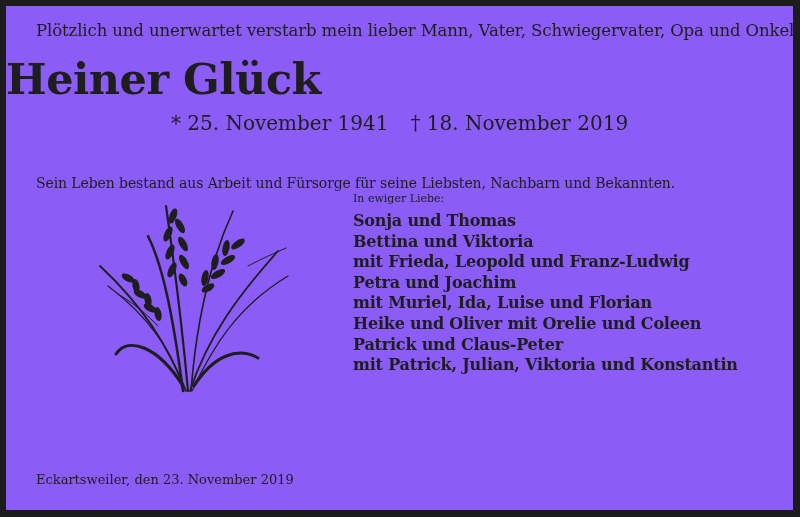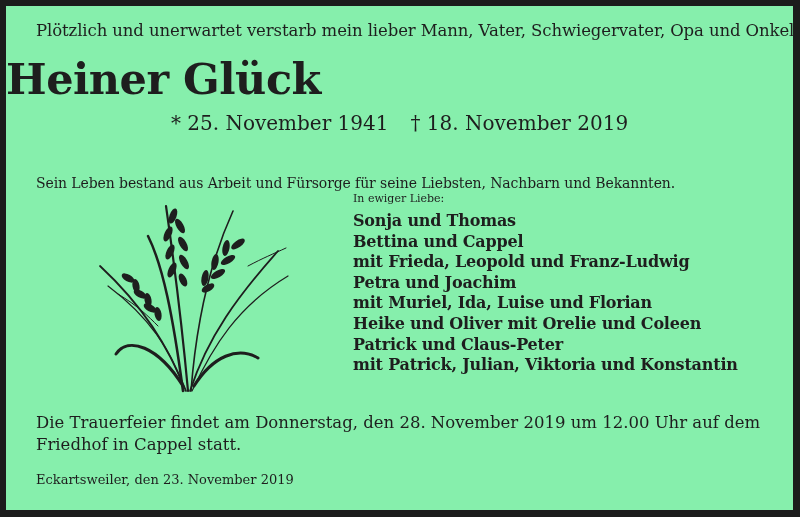--- a/index.html
+++ b/index.html
@@ -1,19 +1,19 @@
 <!DOCTYPE html>
 <html><head>
   <meta charset="utf-8">
   <style>
     html, body { margin: 0; padding: 0; background: #1c1c1c; }
     body { width: 800px; height: 517px; overflow: hidden; }
     .frame {
       position: absolute; left: 6px; top: 6px; width: 787px; height: 504px;
-      background: #86efac; color: #1e1e1e;
+      background: #8b5cf6; color: #1e1e1e;
       font-family: "DejaVu Serif", "Liberation Serif", serif;
     }
     .line { position: absolute; white-space: nowrap; }
     .intro { left: 30px; top: 15px; font-size: 16.5px; letter-spacing: -0.1px; }
     .name { left: 0; width: 787px; top: 48px; text-align: left; font-size: 43px; font-weight: bold; letter-spacing: -0.5px; }
     .dates { left: 0; width: 787px; top: 105px; text-align: center; font-size: 20px; }
     .dates .gap { display: inline-block; width: 22px; }
     .life { left: 30px; top: 145px; font-size: 14px; letter-spacing: -0.1px; margin-top: 24px; }
     .wheat { position: absolute; left: 82px; top: 180px; width: 210px; height: 215px; }
     .family { position: absolute; left: 347px; top: 182px; }
@@ -68,27 +68,23 @@
       <ellipse cx="52" cy="108" rx="3.5" ry="7" transform="rotate(-60 52 108)"></ellipse>
       <ellipse cx="60" cy="114" rx="3.5" ry="7" transform="rotate(-10 60 114)"></ellipse>
       <ellipse cx="62" cy="122" rx="3.5" ry="7" transform="rotate(-60 62 122)"></ellipse>
       <ellipse cx="70" cy="128" rx="3.5" ry="7" transform="rotate(-10 70 128)"></ellipse>
     </g>
   </svg>
 
   <div class="family">
     <div class="head">In ewiger Liebe:</div>
     <div class="member">Sonja und Thomas</div>
-    <div class="member">Bettina und Cappel</div>
+    <div class="member">Bettina und Viktoria</div>
     <div class="member">mit Frieda, Leopold und Franz-Ludwig</div>
     <div class="member">Petra und Joachim</div>
     <div class="member">mit Muriel, Ida, Luise und Florian</div>
     <div class="member">Heike und Oliver mit Orelie und Coleen</div>
     <div class="member">Patrick und Claus-Peter</div>
     <div class="member">mit Patrick, Julian, Viktoria und Konstantin</div>
   </div>
 
-  <div class="line service">
-    <div>Die Trauerfeier findet am Donnerstag, den 28. November 2019 um 12.00 Uhr auf dem</div>
-    <div>Friedhof in Cappel statt.</div>
-  </div>
   <div class="line place">Eckartsweiler, den 23. November 2019</div>
 </div>
 
 </body></html>

